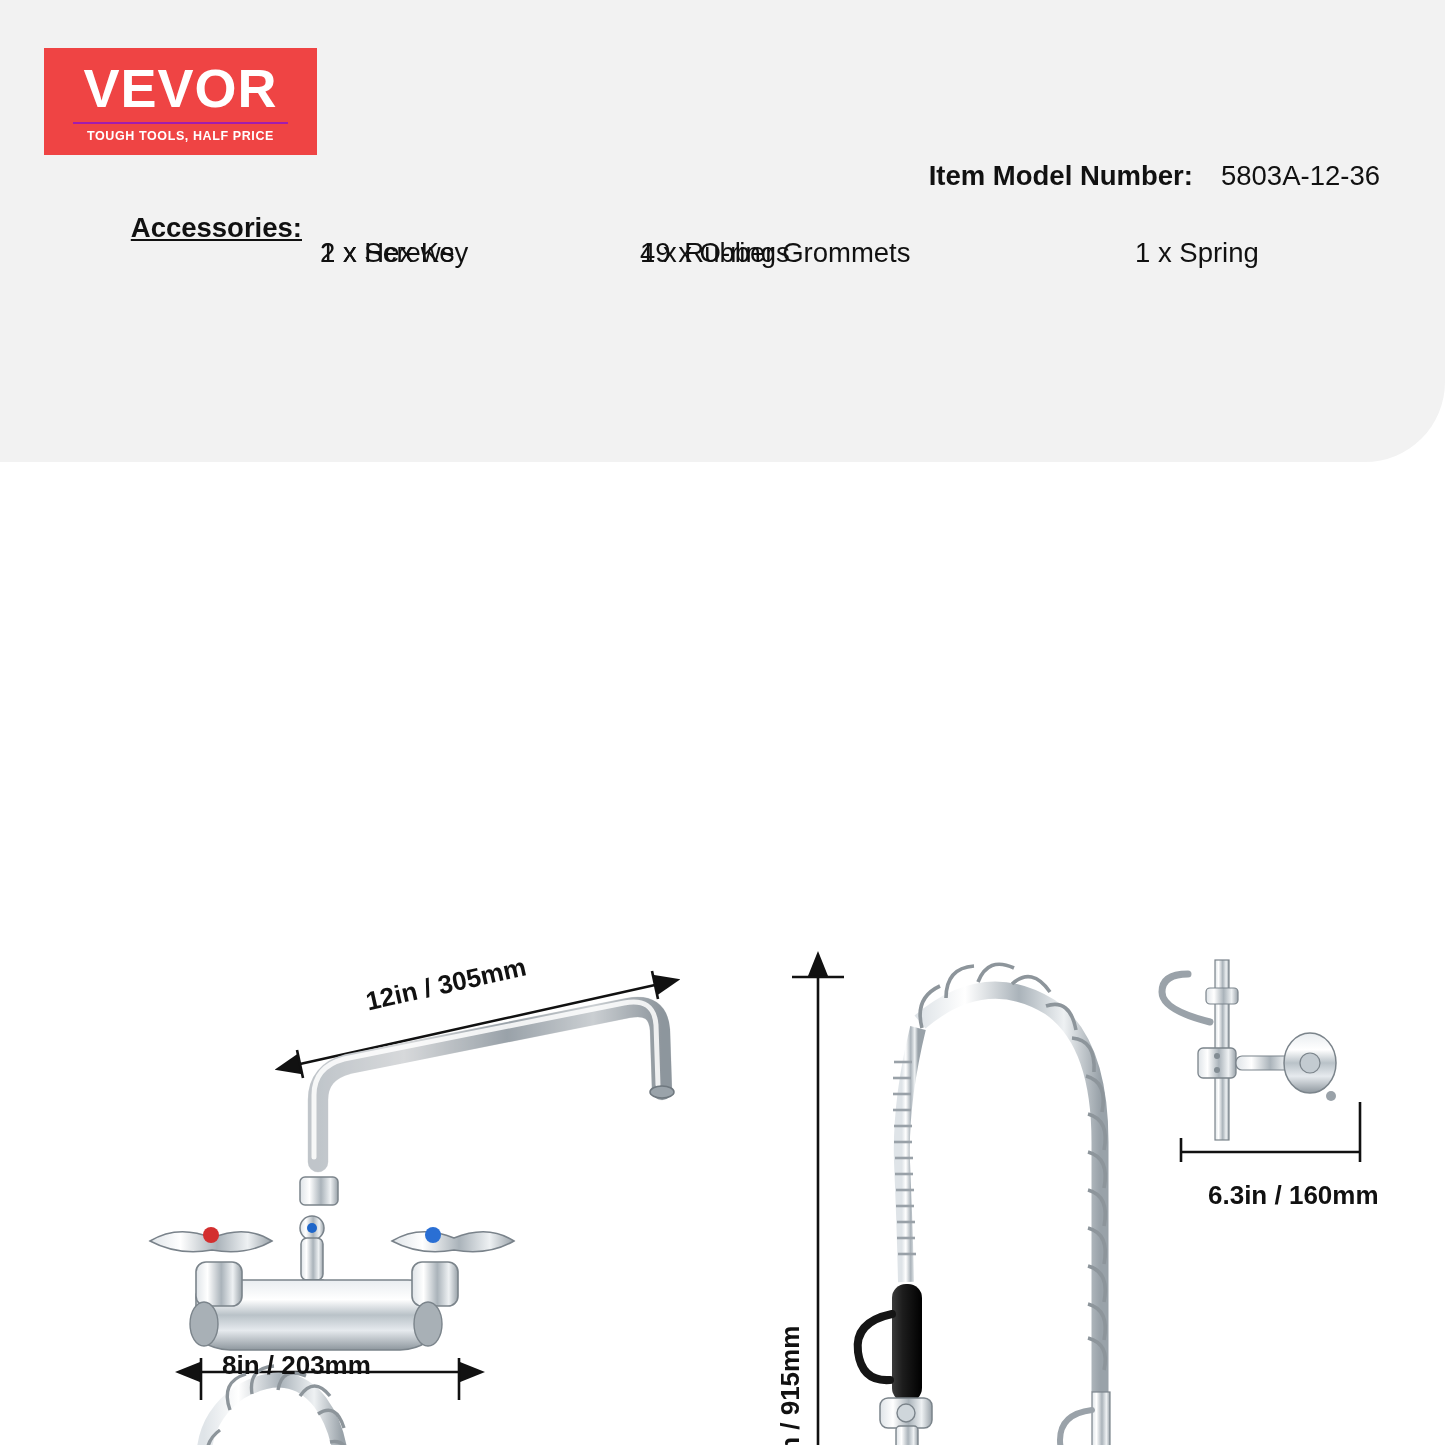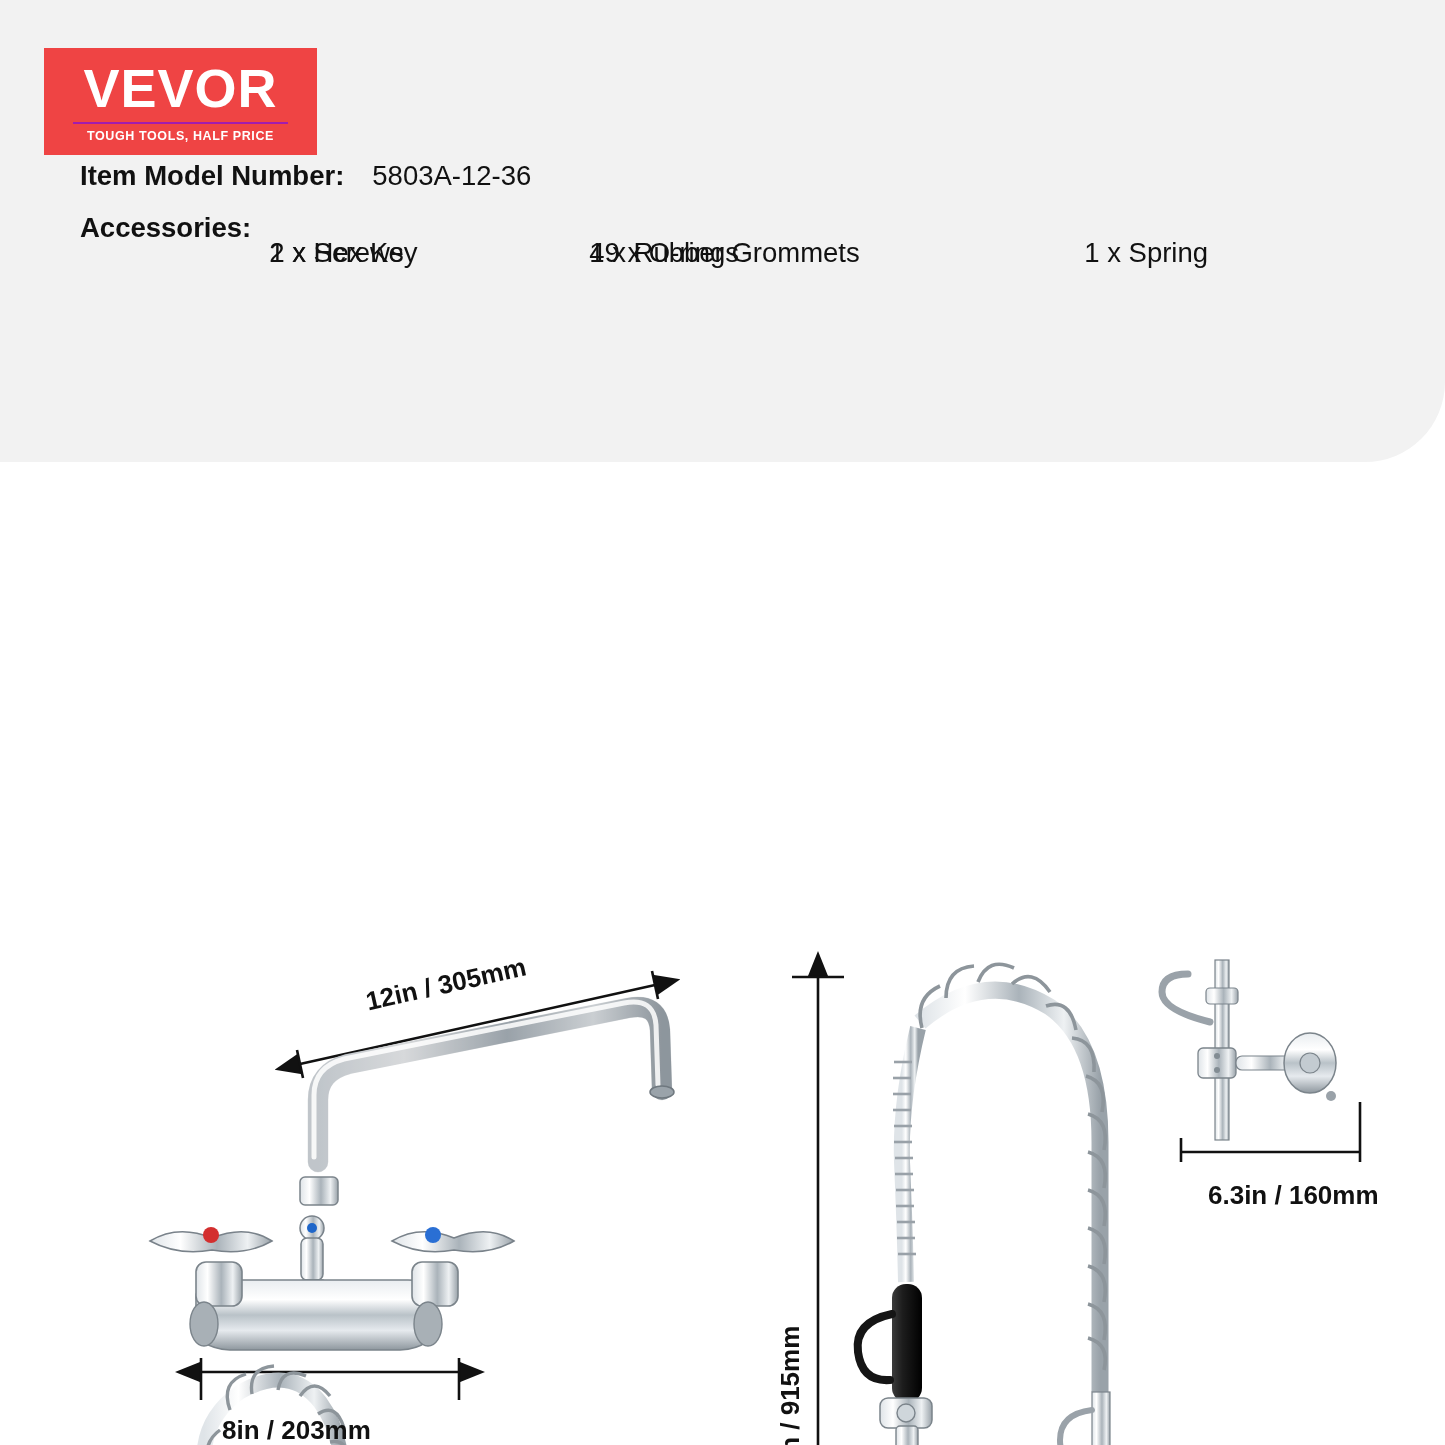--- a/index.html
+++ b/index.html
@@ -64,40 +64,42 @@
     position: absolute;
     left: 80px;
     top: 160px;
     width: 1300px;
   }
   .spec-line {
     display: flex;
     align-items: baseline;
     margin-bottom: 20px;
     font-size: 27.5px;
+    justify-content: flex-end;
   }
   .spec-label {
     font-weight: bold;
     white-space: nowrap;
   }
   .spec-value {
     margin-left: 28px;
     white-space: nowrap;
   }
   .row1 { position: relative; }
   .row1 .col-right {
     position: absolute;
     left: 800px;
     top: 0;
     display: flex;
     align-items: baseline;
   }
   .acc-block {
     display: flex;
     align-items: baseline;
+    text-decoration: underline;
   }
   .acc-items {
     position: relative;
     margin-left: 18px;
     width: 1060px;
   }
   .acc-row {
     position: relative;
     height: 72px;
   }
@@ -387,19 +389,19 @@
 
       <line x1="1181" y1="690" x2="1360" y2="690" stroke="#111" stroke-width="2.6"></line>
       <line x1="1181" y1="676" x2="1181" y2="700" stroke="#111" stroke-width="2.6"></line>
       <line x1="1360" y1="640" x2="1360" y2="700" stroke="#111" stroke-width="2.6"></line>
     </g>
 
   </svg>
 
   <div class="dim-label" style="left:363px; top:525px; transform: rotate(-12.5deg); transform-origin: left top;">12in / 305mm</div>
 
-  <div class="dim-label" style="left:222px; top:953px;text-align:center;">8in / 203mm</div>
+  <div class="dim-label" style="left:222px; top:888px;text-align:center;">8in / 203mm</div>
 
   <div class="dim-label vert" style="left:775px; top:830px; height:230px;">36in / 915mm</div>
 
   <div class="dim-label" style="left:1208px; top:718px;">6.3in / 160mm</div>
 
 </div>
 
 </body></html>

